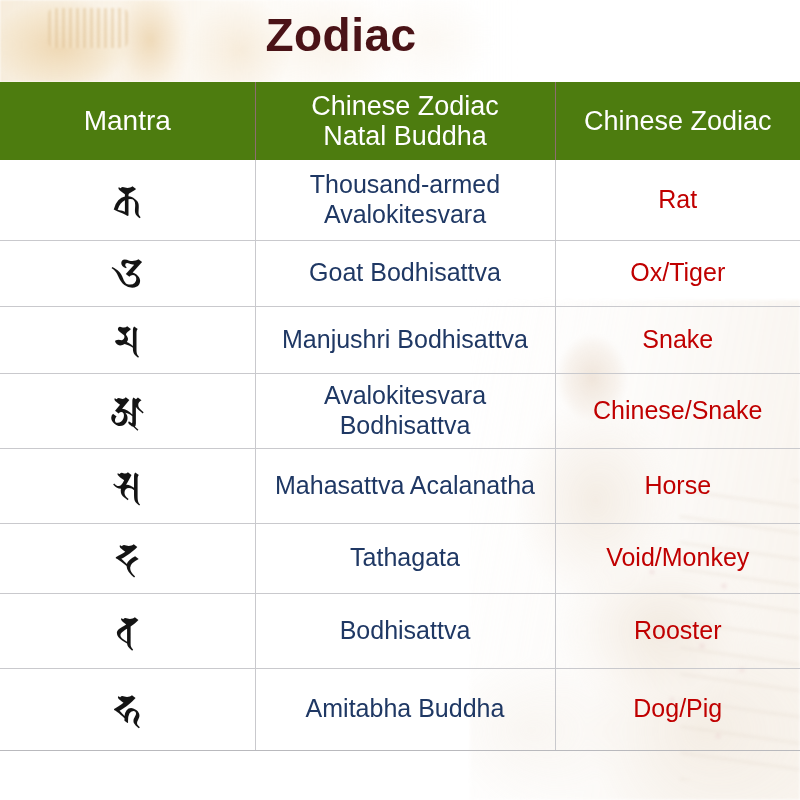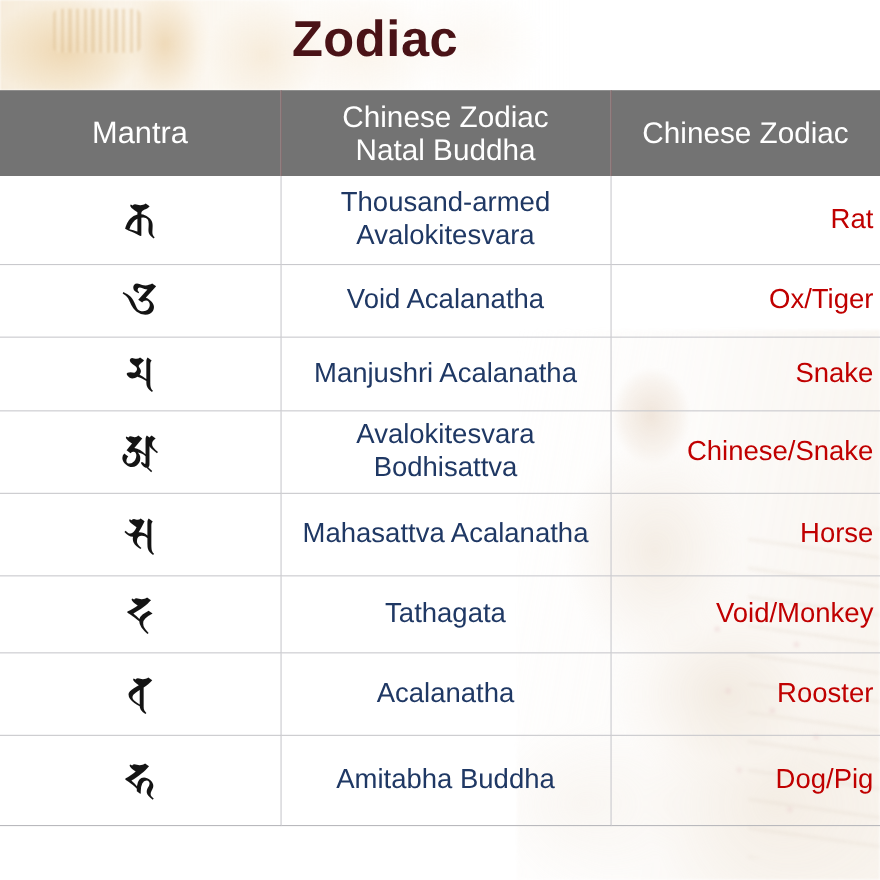--- a/index.html
+++ b/index.html
@@ -85,21 +85,21 @@
   #zodiac-table{
     position:absolute; left:0; top:82px; width:800px;
     border-collapse:collapse;
     table-layout:fixed;
   }
   #zodiac-table col.c1{ width:255px; }
   #zodiac-table col.c2{ width:300px; }
   #zodiac-table col.c3{ width:245px; }
 
   thead th{
-    background:#737373;
+    background:#4d7c0f;
     color:#ffffff;
     font-weight:normal;
     font-size:27px;
     line-height:1.12;
     height:78px;
     vertical-align:middle;
     text-align:center;
     border-right:1px solid #8d6d6f;
     padding:2px 4px;
   }
@@ -127,21 +127,20 @@
   }
   td.buddha-cell{
     font-size:25px;
     color:#1f3864;
     line-height:1.18;
   }
   td.zodiac-cell{
     font-size:25px;
     color:#c00000;
     line-height:1.18;
-    text-align:right;
   }
 
   .mantra-glyph{
     display:inline-block;
     transform:scaleY(1.05);
   }
 </style>
 </head>
 <body>
 
@@ -177,46 +176,46 @@
       </tr>
     </thead>
     <tbody id="table-body">
         <tr style="height: 80px;">
           <td class="mantra-cell"><span class="mantra-glyph">𑖎</span></td>
           <td class="buddha-cell">Thousand-armed Avalokitesvara</td>
           <td class="zodiac-cell">Rat</td>
         </tr>
         <tr style="height: 66px;">
           <td class="mantra-cell"><span class="mantra-glyph">𑖌</span></td>
-          <td class="buddha-cell">Void Acalanatha</td>
+          <td class="buddha-cell">Goat Bodhisattva</td>
           <td class="zodiac-cell">Ox/Tiger</td>
         </tr>
         <tr style="height: 67px;">
           <td class="mantra-cell"><span class="mantra-glyph">𑖦</span></td>
-          <td class="buddha-cell">Manjushri Acalanatha</td>
+          <td class="buddha-cell">Manjushri Bodhisattva</td>
           <td class="zodiac-cell">Snake</td>
         </tr>
         <tr style="height: 75px;">
           <td class="mantra-cell"><span class="mantra-glyph">𑖁</span></td>
           <td class="buddha-cell">Avalokitesvara Bodhisattva</td>
           <td class="zodiac-cell">Chinese/Snake</td>
         </tr>
         <tr style="height: 75px;">
           <td class="mantra-cell"><span class="mantra-glyph">𑖭</span></td>
           <td class="buddha-cell">Mahasattva Acalanatha</td>
           <td class="zodiac-cell">Horse</td>
         </tr>
         <tr style="height: 70px;">
           <td class="mantra-cell"><span class="mantra-glyph">𑖟</span></td>
           <td class="buddha-cell">Tathagata</td>
           <td class="zodiac-cell">Void/Monkey</td>
         </tr>
         <tr style="height: 75px;">
           <td class="mantra-cell"><span class="mantra-glyph">𑖪</span></td>
-          <td class="buddha-cell">Acalanatha</td>
+          <td class="buddha-cell">Bodhisattva</td>
           <td class="zodiac-cell">Rooster</td>
         </tr>
         <tr style="height: 82px;">
           <td class="mantra-cell"><span class="mantra-glyph">𑖮</span></td>
           <td class="buddha-cell">Amitabha Buddha</td>
           <td class="zodiac-cell">Dog/Pig</td>
         </tr>
       </tbody>
   </table>
 

